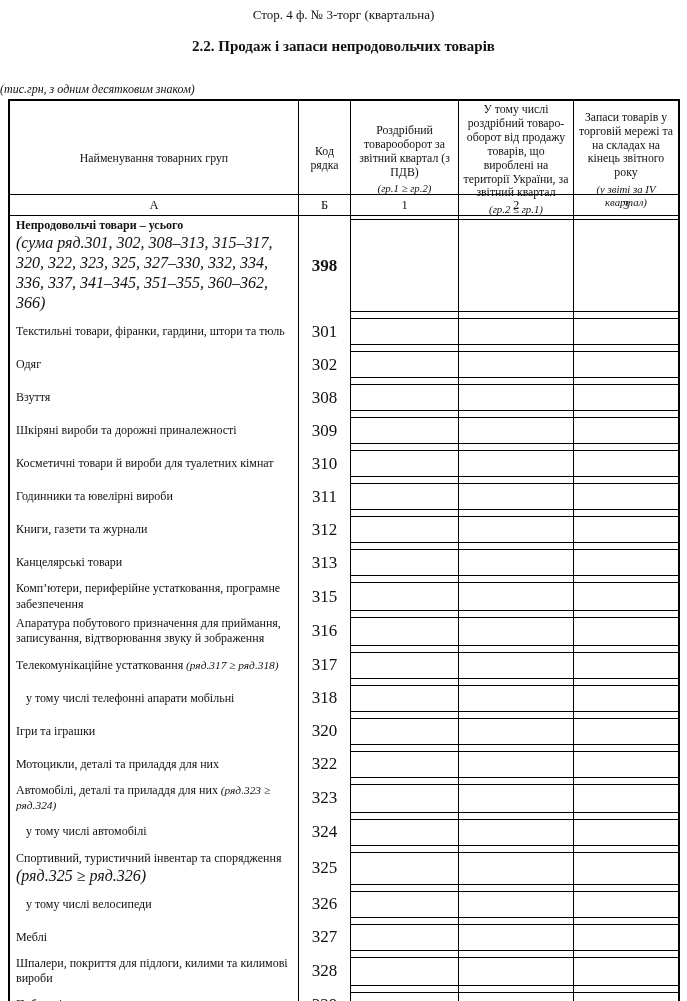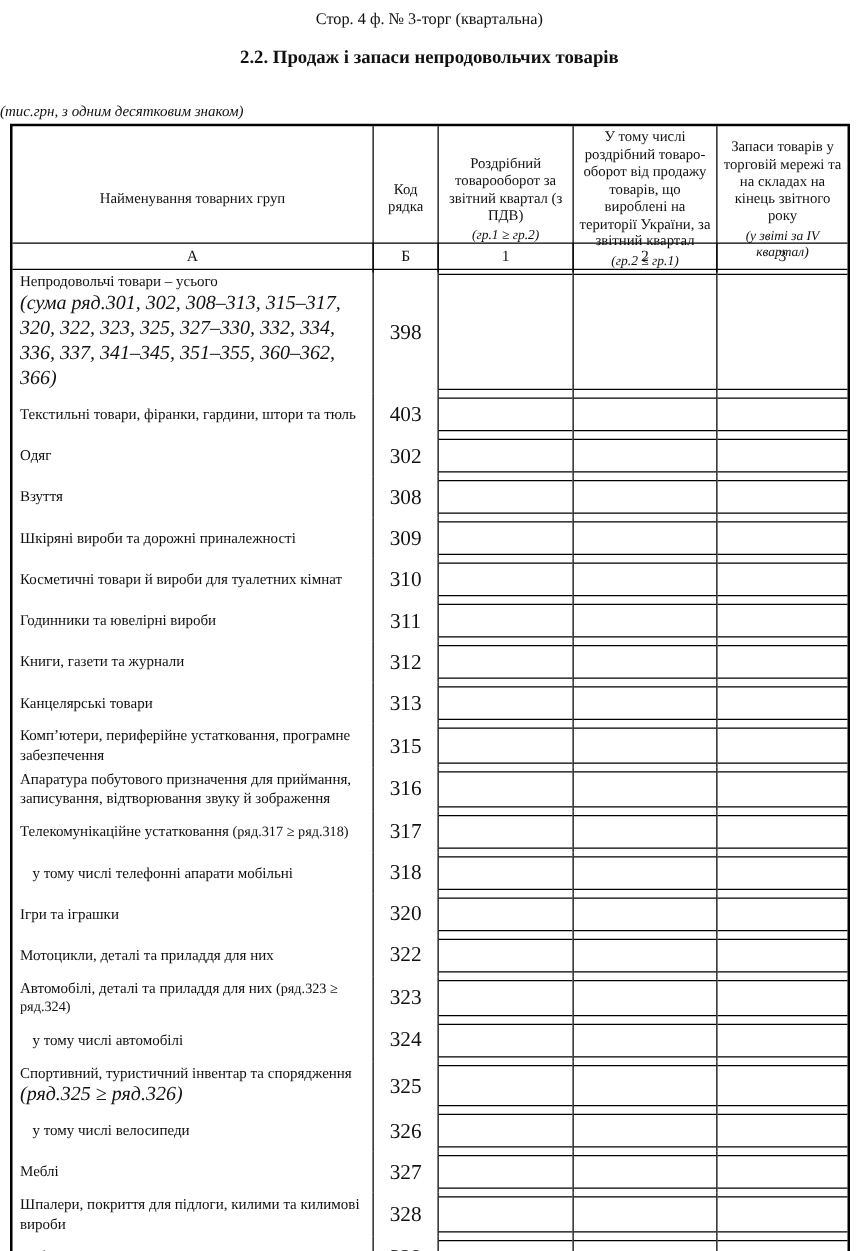--- a/index.html
+++ b/index.html
@@ -18,22 +18,22 @@
   .lc{border-right:1px solid #000;display:flex;align-items:center;justify-content:center;font-size:12.5px;box-sizing:border-box;}
   .lc:last-child{border-right:none;}
   .brow{min-height:33px;}
   .cA{border-right:1px solid #000;display:flex;flex-direction:column;justify-content:center;padding:2px 2px 2px 6px;font-size:12px;line-height:1.28;box-sizing:border-box;}
   .cB{border-right:1px solid #000;display:flex;align-items:center;justify-content:center;font-size:17px;box-sizing:border-box;}
   .cD{border-right:1px solid #000;display:flex;box-sizing:border-box;}
   .cD.last{border-right:none;}
   .box{flex:1;margin:3px 0;border-top:1px solid #000;border-bottom:1px solid #000;}
   .row-xl{min-height:48px;}
   .indent{padding-left:16px;}
-  .bold{font-weight:normal;}
-  .note-inline{font-size:11.4px;}
+  .bold{font-weight:bold;}
+  .note-inline{font-style:italic;font-size:11.4px;}
   .note-block{font-style:italic;font-size:16px;line-height:1.25;}
 </style>
 </head>
 <body>
 
 <div class="page">
   <div class="hdrline">Стор. 4 ф. № 3-торг (квартальна)</div>
   <div class="title">2.2. Продаж і запаси непродовольчих товарів</div>
   <div class="unit">(тис.грн, з одним десятковим знаком)</div>
 
@@ -81,21 +81,21 @@
             <div class="box"></div>
           </div>
           <div class="cD last">
             <div class="box"></div>
           </div>
         </div>
         <div class="grid brow">
           <div class="cA">
             <div class=""><span>Текстильні товари, фіранки, гардини, штори та тюль</span></div>
           </div>
-          <div class="cB">403</div>
+          <div class="cB">301</div>
           <div class="cD">
             <div class="box"></div>
           </div>
           <div class="cD">
             <div class="box"></div>
           </div>
           <div class="cD last">
             <div class="box"></div>
           </div>
         </div>

